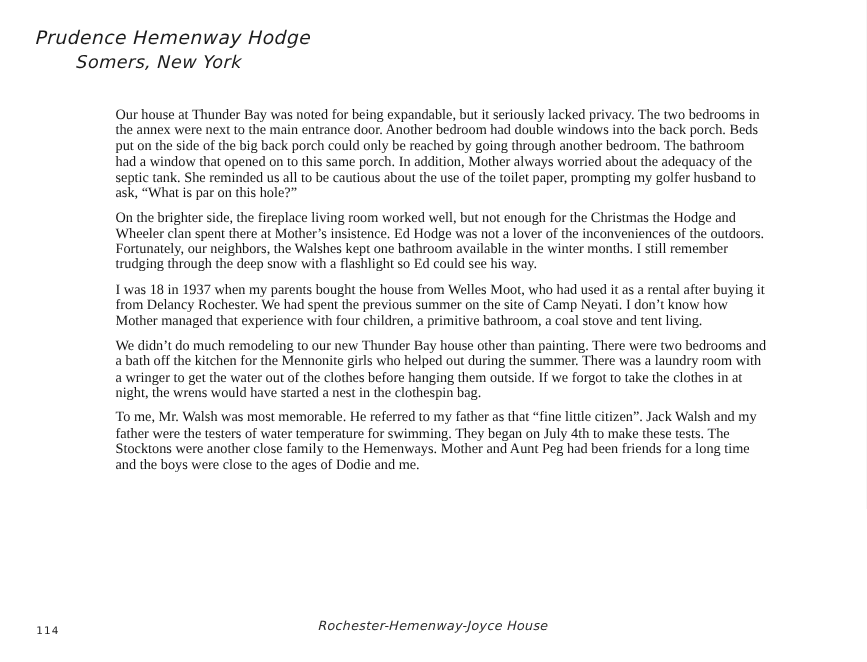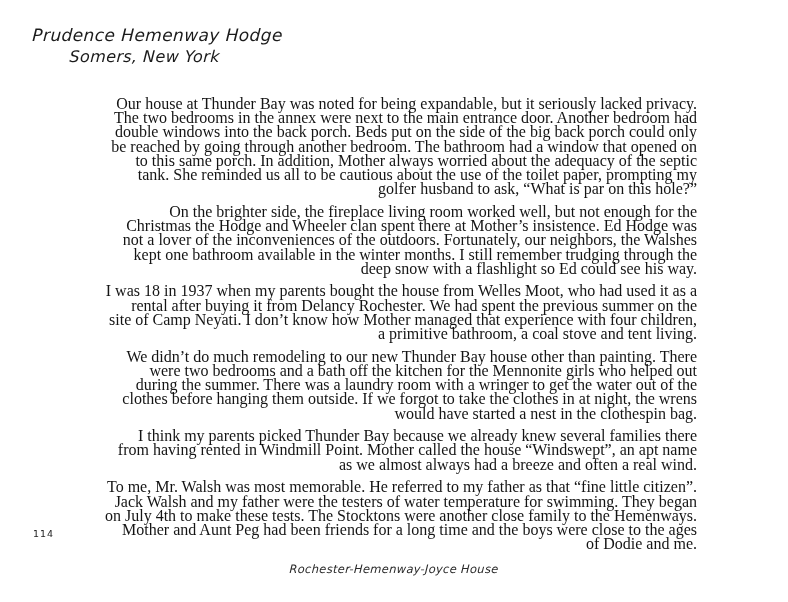--- a/index.html
+++ b/index.html
@@ -38,32 +38,32 @@
   .header .place {
     font-size: 16px;
     line-height: 22px;
     padding-left: 37px;
   }
   .body-text {
     position: absolute;
     left: 105px;
     top: 97px;
     width: 592px;
-    font-size: 16px;
+    font-size: 13px;
     line-height: 14.2px;
-    text-align: right;
+    text-align: left;
   }
   .body-text p {
     margin: 0 0 8.5px 0;
     data: none;
   }
   .footer-page-number {
     position: absolute;
     left: 33px;
-    top: 528px;
+    top: 568px;
     font-family: "DejaVu Sans", cursive;
     font-size: 9.5px;
     letter-spacing: 1px;
     color: #222222;
   }
   .footer-title {
     position: absolute;
     left: 0;
     top: 562px;
     width: 788px;
@@ -84,21 +84,20 @@
   <div class="header">
     <div class="name">Prudence Hemenway Hodge</div>
     <div class="place">Somers, New York</div>
   </div>
 
   <div class="body-text">
     <p>Our house at Thunder Bay was noted for being expandable, but it seriously lacked privacy. The two bedrooms in the annex were next to the main entrance door. Another bedroom had double windows into the back porch. Beds put on the side of the big back porch could only be reached by going through another bedroom. The bathroom had a window that opened on to this same porch. In addition, Mother always worried about the adequacy of the septic tank. She reminded us all to be cautious about the use of the toilet paper, prompting my golfer husband to ask, “What is par on this hole?”</p>
     <p>On the brighter side, the fireplace living room worked well, but not enough for the Christmas the Hodge and Wheeler clan spent there at Mother’s insistence. Ed Hodge was not a lover of the inconveniences of the outdoors. Fortunately, our neighbors, the Walshes kept one bathroom available in the winter months. I still remember trudging through the deep snow with a flashlight so Ed could see his way.</p>
     <p>I was 18 in 1937 when my parents bought the house from Welles Moot, who had used it as a rental after buying it from Delancy Rochester. We had spent the previous summer on the site of Camp Neyati. I don’t know how Mother managed that experience with four children, a primitive bathroom, a coal stove and tent living.</p>
     <p>We didn’t do much remodeling to our new Thunder Bay house other than painting. There were two bedrooms and a bath off the kitchen for the Mennonite girls who helped out during the summer. There was a laundry room with a wringer to get the water out of the clothes before hanging them outside. If we forgot to take the clothes in at night, the wrens would have started a nest in the clothespin bag.</p>
-    <p>I think my parents picked Thunder Bay because we already knew several families there from having rented in Windmill Point. Mother called the house “Windswept”, an apt name as we almost always had a breeze and often a real wind.</p>
     <p>To me, Mr. Walsh was most memorable. He referred to my father as that “fine little citizen”. Jack Walsh and my father were the testers of water temperature for swimming. They began on July 4th to make these tests. The Stocktons were another close family to the Hemenways. Mother and Aunt Peg had been friends for a long time and the boys were close to the ages of Dodie and me.</p>
   </div>
 
   <div class="footer-page-number">114</div>
 
   <div class="footer-title">Rochester-Hemenway-Joyce House</div>
 
 </div>
 
 </body></html>

